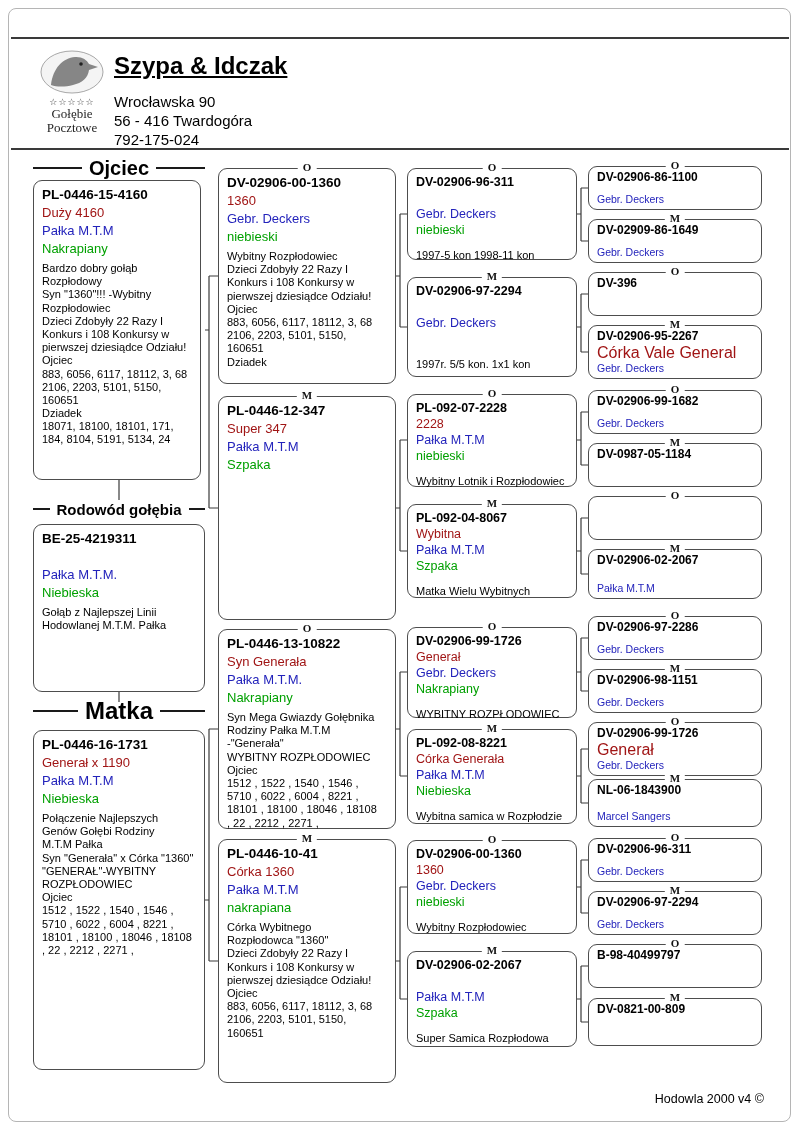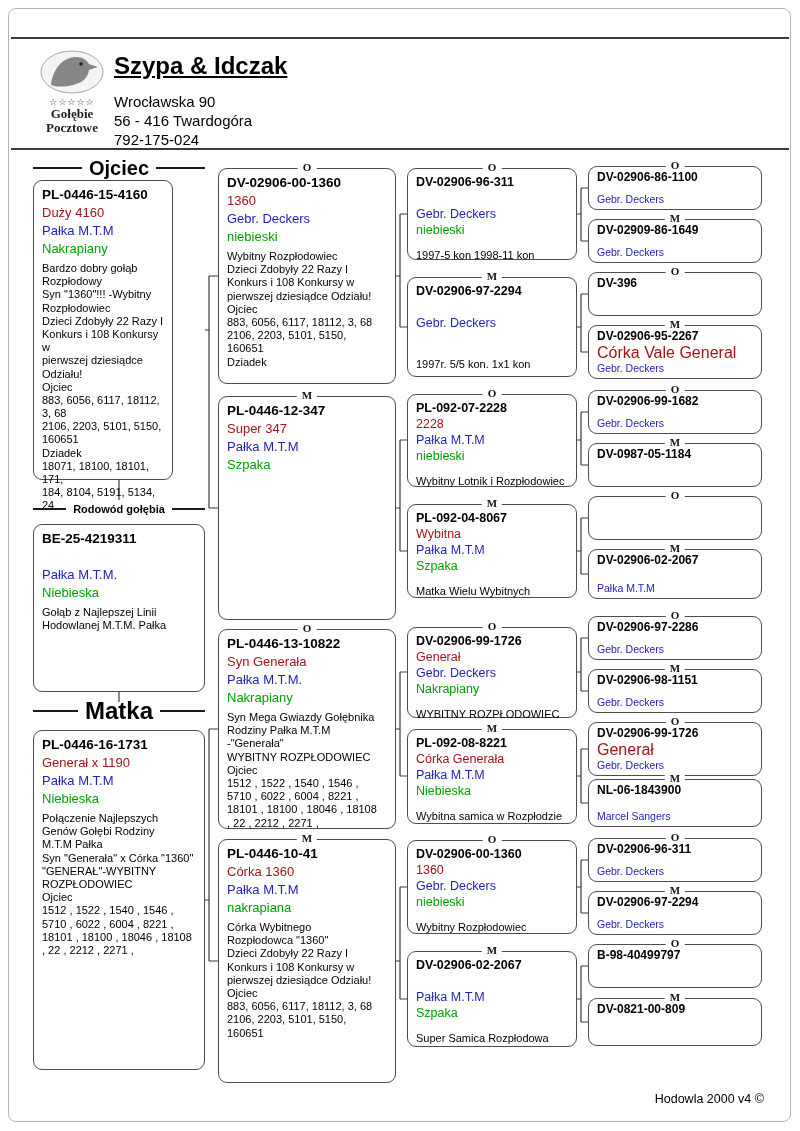--- a/index.html
+++ b/index.html
@@ -12,21 +12,21 @@
   body{width:800px;height:1131px;position:relative;font-family:"Liberation Sans",sans-serif;color:#000;}
   .page{position:absolute;left:0;top:0;width:800px;height:1131px;background:#fff;}
   .page-border{position:absolute;left:8px;top:8px;width:783px;height:1114px;border:1px solid #b5b5b5;border-radius:8px;}
   .hr{position:absolute;left:11px;width:778px;height:2px;background:#3a3a3a;}
   .hr-top{top:37px;}
   .hr-head{top:148px;}
 
   
   .logo{position:absolute;left:36px;top:49px;width:72px;text-align:center;}
   .logo .stars{font-size:9px;letter-spacing:1px;color:#333;line-height:10px;margin-top:-2px;}
-  .logo .word{font-family:"Liberation Serif",serif;font-weight:bold;font-size:13px;line-height:14px;color:#1f1f1f;}
+  .logo .word{font-family:"Liberation Serif",serif;font-weight:normal;font-size:13px;line-height:14px;color:#1f1f1f;}
   .title{position:absolute;left:114px;top:52px;font-size:24px;font-weight:bold;text-decoration:underline;}
   .addr{position:absolute;left:114px;top:92px;font-size:15px;line-height:19px;}
 
   
   .sec{position:absolute;display:flex;align-items:center;gap:7px;}
   .sec .ln{flex:1;height:2px;background:#1a1a1a;}
   .sec .tx{font-weight:bold;white-space:nowrap;}
 
   
   .pbox{position:absolute;border:1.5px solid #4d4d4d;border-radius:9px;background:#fff;padding:6px 8px;}
@@ -96,21 +96,21 @@
       M577 776 H581 M581 749 V803 M581 749 H588 M581 803 H588
       M577 887 H581 M581 860 V913 M581 860 H588 M581 913 H588
       M577 999 H581 M581 966 V1022 M581 966 H588 M581 1022 H588"></path>
   </svg>
 
   <div class="sec" style="left:33px;top:156px;width:172px;height:24px">
     <div class="ln"></div>
     <div class="tx" style="font-size:20px">Ojciec</div>
     <div class="ln"></div>
   </div>
-  <div class="pbox lg" style="left:33px;top:180px;width:140px;height:300px">
+  <div class="pbox lg" style="left:33px;top:180px;width:168px;height:300px">
     <div class="ring">PL-0446-15-4160</div>
     <div class="f name">Duży 4160</div>
     <div class="f owner">Pałka M.T.M</div>
     <div class="f color">Nakrapiany</div>
     <div class="notes">Bardzo dobry gołąb
 Rozpłodowy
 Syn "1360"!!! -Wybitny
 Rozpłodowiec
 Dzieci Zdobyły 22 Razy I
 Konkurs i 108 Konkursy w
@@ -119,21 +119,21 @@
 883, 6056, 6117, 18112, 3, 68
 2106, 2203, 5101, 5150,
 160651
 Dziadek
 18071, 18100, 18101, 171,
 184, 8104, 5191, 5134, 24</div>
   </div>
 
   <div class="sec" style="left:33px;top:498px;width:172px;height:22px">
     <div class="ln"></div>
-    <div class="tx" style="font-size:11px">Rodowód gołębia</div>
+    <div class="tx" style="font-size:15px">Rodowód gołębia</div>
     <div class="ln"></div>
   </div>
   <div class="pbox lg" style="left:33px;top:524px;width:172px;height:168px">
     <div class="ring">BE-25-4219311</div>
     <div class="f name"></div>
     <div class="f owner">Pałka M.T.M.</div>
     <div class="f color">Niebieska</div>
     <div class="notes">Gołąb z Najlepszej Linii
 Hodowlanej M.T.M. Pałka</div>
   </div>

